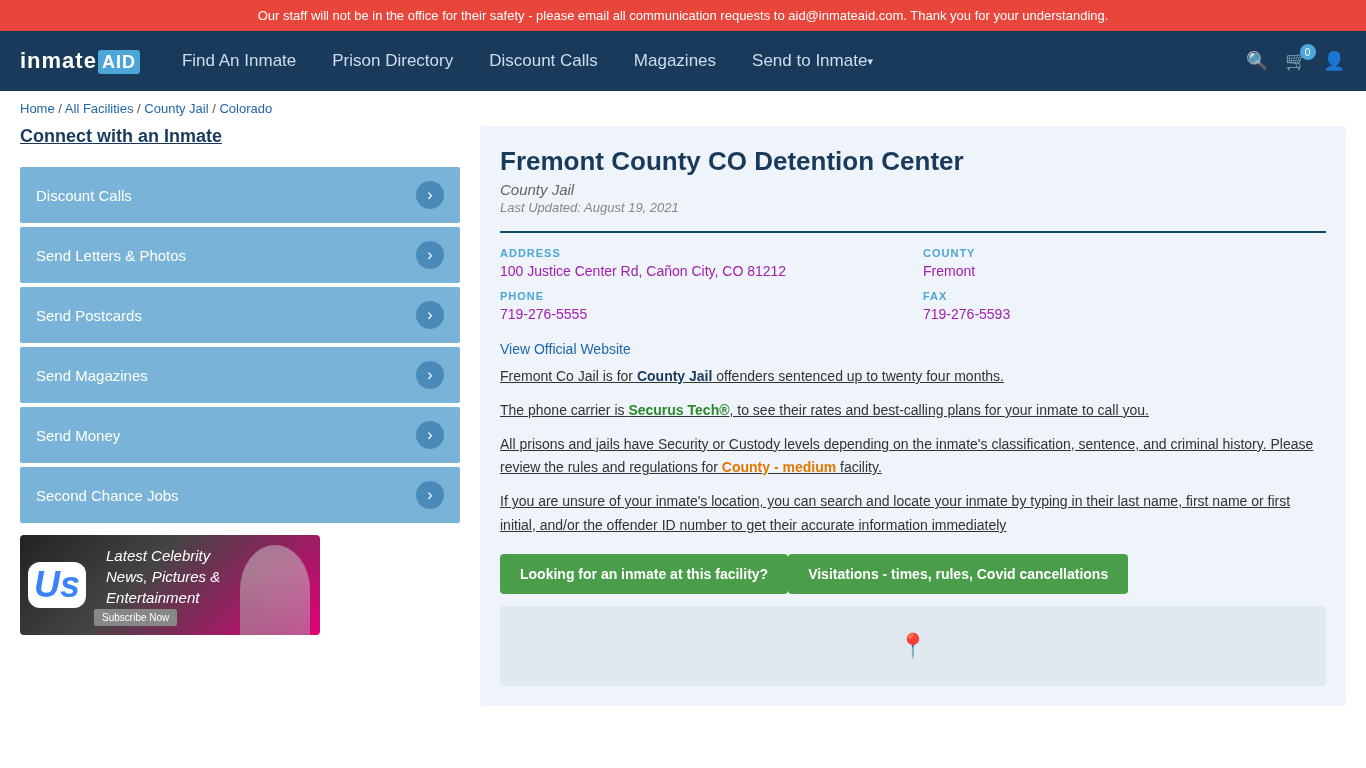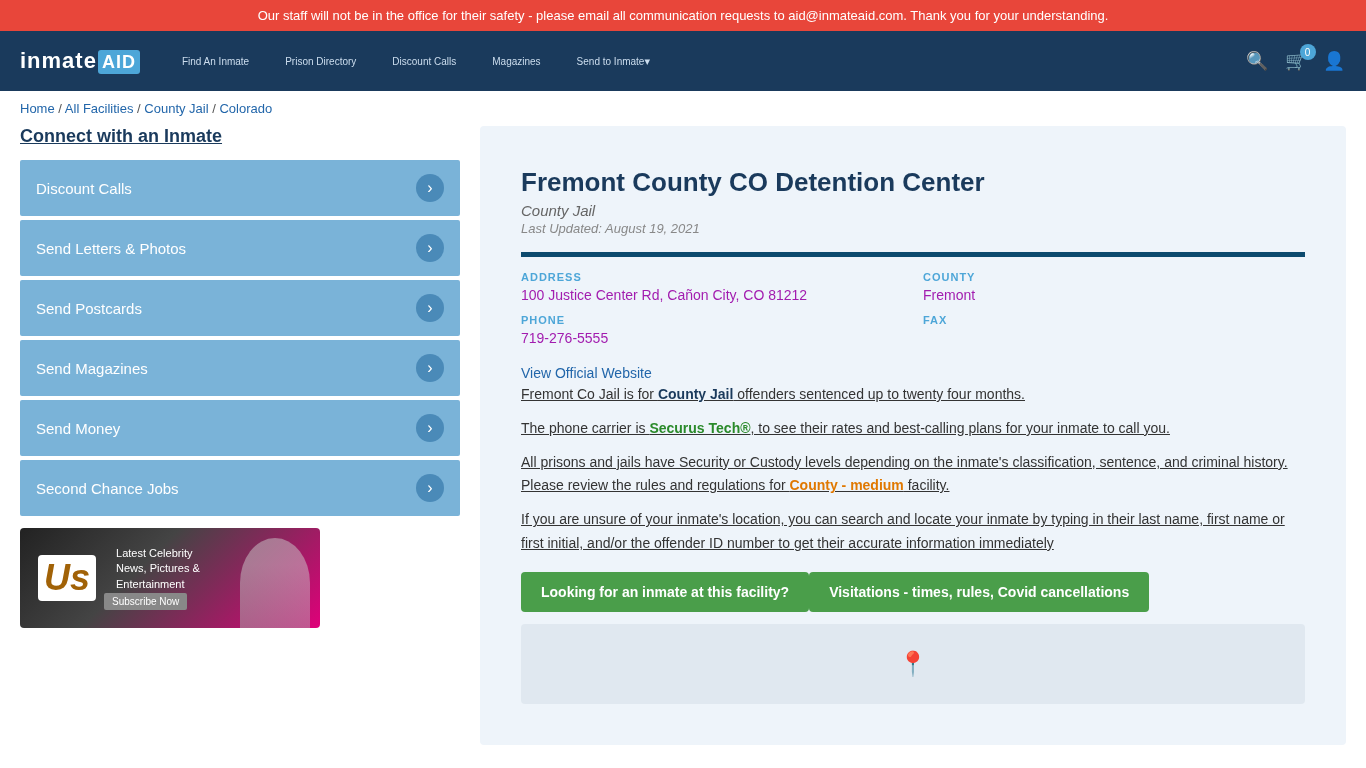--- a/index.html
+++ b/index.html
@@ -45,21 +45,21 @@
       font-weight: bold;
       margin-left: 1px;
     }
     .nav {
       display: flex;
       flex: 1;
       align-items: center;
     }
     .nav-item {
       color: #cde;
-      font-size: 10px;
+      font-size: 17px;
       padding: 0 18px;
       cursor: pointer;
       text-decoration: none;
       display: flex;
       align-items: center;
       height: 75px;
     }
     .nav-item.with-arrow::after {
       content: ' ▾';
       font-size: 11px;
@@ -115,21 +115,21 @@
     
     .sidebar {
       width: 440px;
       flex-shrink: 0;
     }
     .sidebar-title {
       font-size: 18px;
       font-weight: bold;
       color: #1a3a5c;
       text-decoration: underline;
-      margin-bottom: 13px;
+      margin-bottom: 20px;
     }
     .sidebar-btn {
       display: flex;
       align-items: center;
       justify-content: space-between;
       background: #7ab3d8;
       color: #fff;
       padding: 14px 16px;
       margin-bottom: 4px;
       cursor: pointer;
@@ -156,34 +156,34 @@
       width: 300px;
       height: 100px;
       background: linear-gradient(135deg, #222 0%, #444 40%, #e0007a 100%);
       border-radius: 4px;
       overflow: hidden;
       position: relative;
       display: flex;
       align-items: center;
     }
     .ad-us-logo {
-      color: #a16207;
+      color: #3b82f6;
       font-size: 36px;
       font-weight: 900;
       font-style: italic;
-      margin-left: 10px;
       background: #fff;
       padding: 2px 6px;
-      border-radius: 4px;
+      border-radius: 12px;
     }
     .ad-text {
       color: #fff;
-      font-size: 11px;
+      font-size: 15px;
       margin-left: 12px;
       line-height: 1.4;
+      font-style: italic;
     }
     .ad-subscribe {
       background: #888;
       color: #fff;
       font-size: 10px;
       padding: 3px 8px;
       border-radius: 2px;
       display: inline-block;
     }
     .ad-lady {
@@ -195,21 +195,21 @@
       background: linear-gradient(180deg, #ccc 30%, #aaa 100%);
       border-radius: 50% 50% 0 0;
       opacity: 0.5;
     }
 
     
     .content-area {
       flex: 1;
       background: #eef4fa;
       border-radius: 4px;
-      padding: 41px;
+      padding: 20px;
     }
     .facility-name {
       font-size: 26px;
       font-weight: bold;
       color: #1a3a5c;
       margin-bottom: 4px;
     }
     .facility-type {
       font-size: 15px;
       color: #666;
@@ -222,21 +222,21 @@
       font-style: italic;
       margin-bottom: 16px;
     }
 
     
     .info-grid {
       display: grid;
       grid-template-columns: 1fr 1fr;
       gap: 8px 20px;
       margin-bottom: 16px;
-      border-top: 5px solid #0c4a6e;
+      border-top: 2px solid #0c4a6e;
       padding-top: 14px;
     }
     .info-label {
       font-size: 11px;
       font-weight: bold;
       color: #4da6d8;
       letter-spacing: 1px;
       text-transform: uppercase;
       margin-bottom: 2px;
     }
@@ -389,24 +389,25 @@
       <div>
         <div class="info-label">COUNTY</div>
         <div class="info-value">Fremont</div>
       </div>
       <div>
         <div class="info-label">PHONE</div>
         <div class="info-value">719-276-5555</div>
       </div>
       <div>
         <div class="info-label">FAX</div>
-      </div>
-    </div>
-
-    <div style="margin-bottom:2px;">
+        <div class="info-value">719-276-5593</div>
+      </div>
+    </div>
+
+    <div style="margin-bottom:8px;">
       <a href="#" class="info-link">View Official Website</a>
     </div>
 
     <div class="description">
       <p>
         Fremont Co Jail is for <a href="#" class="link-blue">County Jail</a> offenders sentenced up to twenty four months.
       </p>
       <p>
         The phone carrier is <a href="#" class="link-green">Securus Tech®</a>, to see their rates and best-calling plans for your inmate to call you.
       </p>

